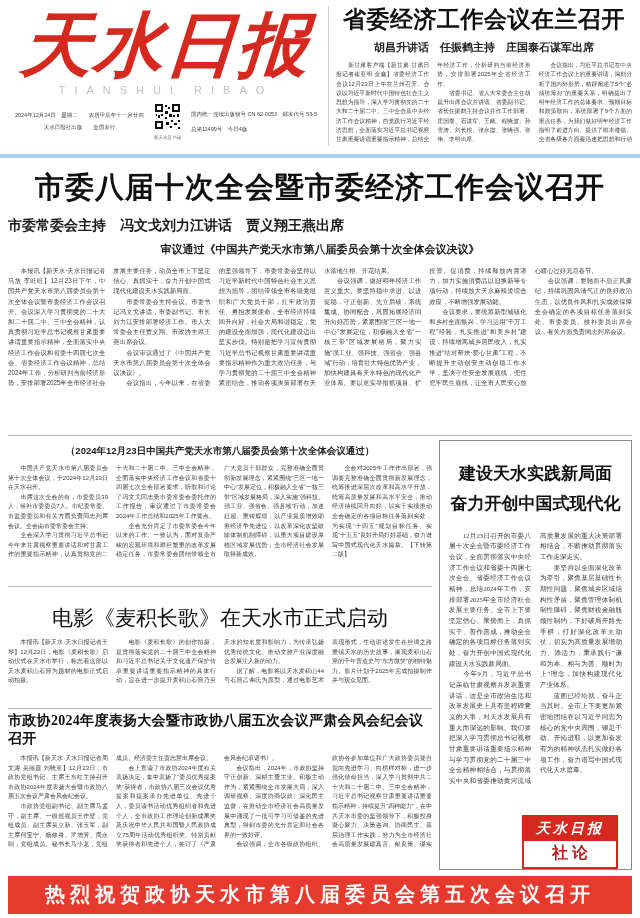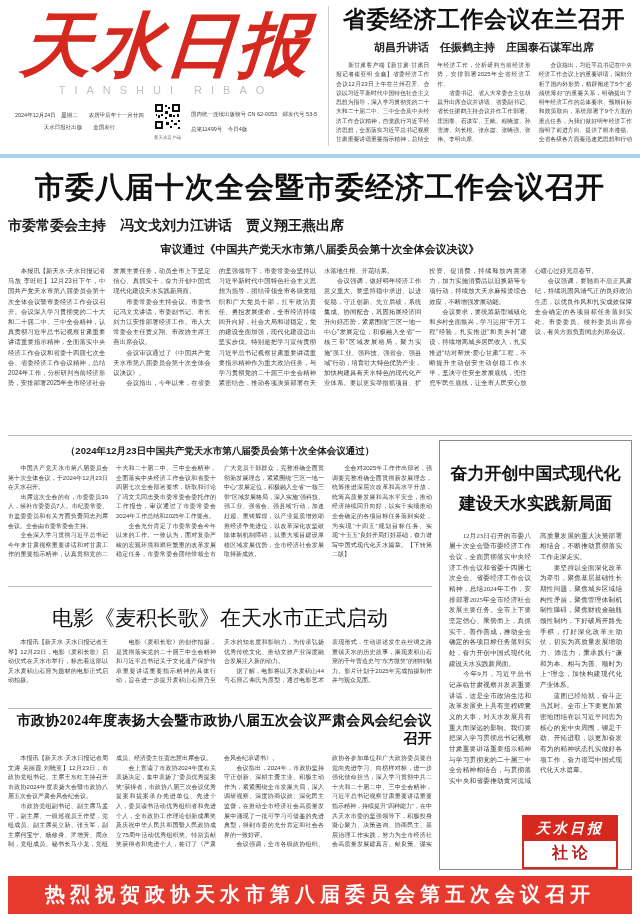--- a/index.html
+++ b/index.html
@@ -43,21 +43,21 @@
   .mid-left{width:424px;}
   .res-headline{font-family:"Liberation Serif",serif;font-size:19px;font-weight:bold;
                 color:#111;text-align:center;margin-top:2px;}
   .res-subtitle{font-size:9.5px;font-weight:bold;text-align:center;margin-top:5px;color:#222;}
   .res-body{margin-top:6px;column-count:4;column-gap:8px;font-size:6px;line-height:1.6;height:116px;overflow:hidden;}
 
   .movie-headline{font-size:21px;font-weight:400;color:#111;text-align:center;margin-top:17px;}
   .movie-body{margin-top:6px;column-count:4;column-gap:8px;font-size:6px;line-height:1.6;height:64px;overflow:hidden;}
 
   .cppcc-headline{font-family:"Liberation Serif",serif;font-size:14px;font-weight:bold;
-                  color:#111;text-align:right;margin-top:3px;letter-spacing:0.3px;}
+                  color:#111;text-align:left;margin-top:3px;letter-spacing:0.3px;}
   .cppcc-body{margin-top:6px;column-count:4;column-gap:8px;font-size:6px;line-height:1.6;height:98px;overflow:hidden;}
 
   
   .editorial{width:193px;border:1px solid #8a8a8a;padding:10px 9px 9px;box-sizing:border-box;height:430px;}
   .ed-title{font-family:"Liberation Serif",serif;font-size:17px;font-weight:bold;color:#111;
             text-align:center;line-height:1.75;margin-top:8px;}
   .ed-body{margin-top:12px;column-count:2;column-gap:9px;font-family:"Liberation Serif",serif;
            font-size:6.6px;line-height:1.62;height:272px;overflow:hidden;}
   .stamp{width:92px;margin:12px 4px 0 auto;border:2px solid #d5281e;background:#fff;}
   .stamp-top{background:#d5281e;color:#fff;text-align:center;font-weight:bold;font-style:italic;
@@ -174,22 +174,22 @@
         <div class="body-cols cppcc-body">　　本报讯【新天水·天水日报记者周文涛 吴丽霞 刘晓亚】12月23日，市政协党组书记、主席王东红主持召开市政协2024年度表扬大会暨市政协八届五次会议严肃会风会纪会议。
 　　市政协党组副书记、副主席马孟守，副主席、一级巡视员王作壁，党组成员、副主席吴立新、张玉军，副主席何宝宁、杨修身、罗增芳、周永制，党组成员、秘书长马小龙，党组成员、经济委主任贾志慧出席会议。
 　　会上宣读了市政协2024年度有关表扬决定，集中表扬了“委员优秀提案奖”获得者，市政协八届三次会议优秀提案和提案承办先进单位、先进个人，委员读书活动优秀组织者和先进个人，全市政协工作理论创新成果奖及庆祝中华人民共和国暨人民政协成立75周年活动优秀组织奖、特别贡献奖获得者和先进个人，签订了《严肃会风会纪承诺书》。
 　　会议指出，2024年，市政协坚持守正创新、深耕主责主业、积极主动作为，紧紧围绕全市发展大局，深入调研视察、深度协商议政、深化民主监督，在推动全市经济社会高质量发展中涌现了一批可学习可借鉴的先进典型，得到市委的充分肯定和社会各界的一致好评。
 　　会议强调，全市各级政协组织、政协各参加单位和广大政协委员要自觉向先进学习、向榜样对标，进一步强化使命担当，深入学习贯彻中共二十大和二十届二中、三中全会精神，习近平总书记视察甘肃重要讲话重要指示精神，持续提升“四种能力”，在中共天水市委的坚强领导下，积极投身凝心聚力、决策咨询、协商民主、基层治理工作实践，努力为全市经济社会高质量发展建真言、献良策、谋实招，模范遵守会议纪律，认真行使权利、履行职责，展现政协委员良好形象，确保会议圆满顺利召开。</div>
       </div>
     </div>
 
     <div class="editorial">
       <div class="ed-title">
+        <div>建设天水实践新局面</div>
         <div>奋力开创中国式现代化</div>
-        <div>建设天水实践新局面</div>
       </div>
       <div class="body-cols ed-body">　　12月23日召开的市委八届十次全会暨市委经济工作会议，全面贯彻落实中央经济工作会议和省委十四届七次全会、省委经济工作会议精神，总结2024年工作，安排部署2025年全市经济社会发展主要任务。全市上下要坚定信心、乘势而上，真抓实干、善作善成，推动全会确定的各项目标任务落到实处，奋力开创中国式现代化建设天水实践新局面。
 　　今年9月，习近平总书记亲临甘肃视察并发表重要讲话，这是全市政治生活和改革发展史上具有里程碑意义的大事，对天水发展具有重大而深远的影响。我们要把深入学习贯彻总书记视察甘肃重要讲话重要指示精神与学习贯彻党的二十届三中全会精神相结合，与贯彻落实中央和省委推动黄河流域高质量发展的重大决策部署相结合，不断推动贯彻落实工作走深走实。
 　　要坚持以全面深化改革为牵引，聚焦基层基础性长期性问题，聚焦城乡区域结构性矛盾，聚焦管理体制机制性障碍，聚焦财税金融瓶颈性制约，下好破局开路先手棋，打好深化改革主动仗，切实为高质量发展增动力、添活力，秉承践行“谦和为本、相与为善、顺时为上”理念，加快构建现代化产业体系。
 　　蓝图已经绘就，奋斗正当其时。全市上下要更加紧密地团结在以习近平同志为核心的党中央周围，铆足干劲、开拓进取，以更加奋发有为的精神状态扎实做好各项工作，奋力谱写中国式现代化天水篇章。</div>
       <div class="stamp">
         <div class="stamp-top">天水日报</div>
         <div class="stamp-bottom">社 论</div>
       </div>
     </div>

